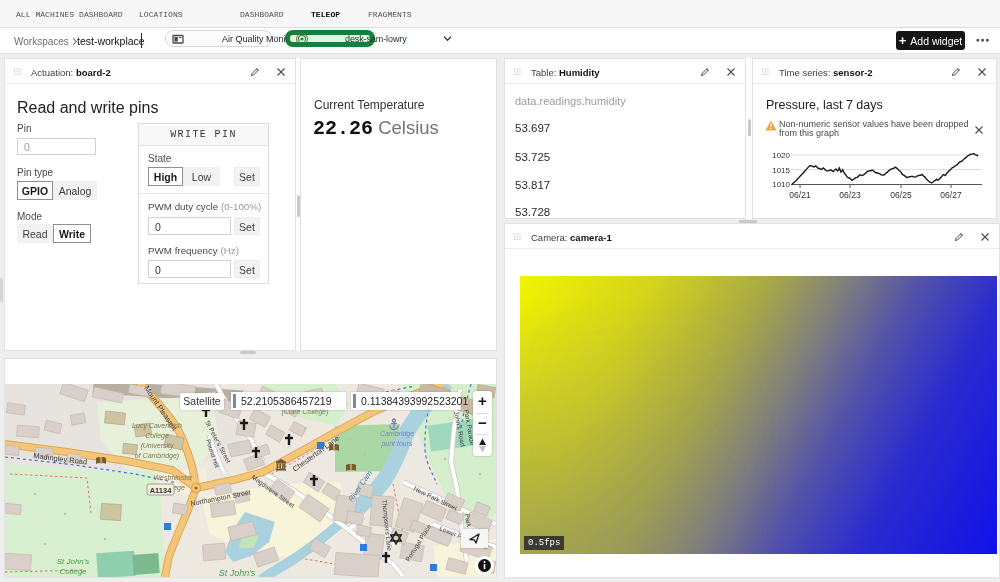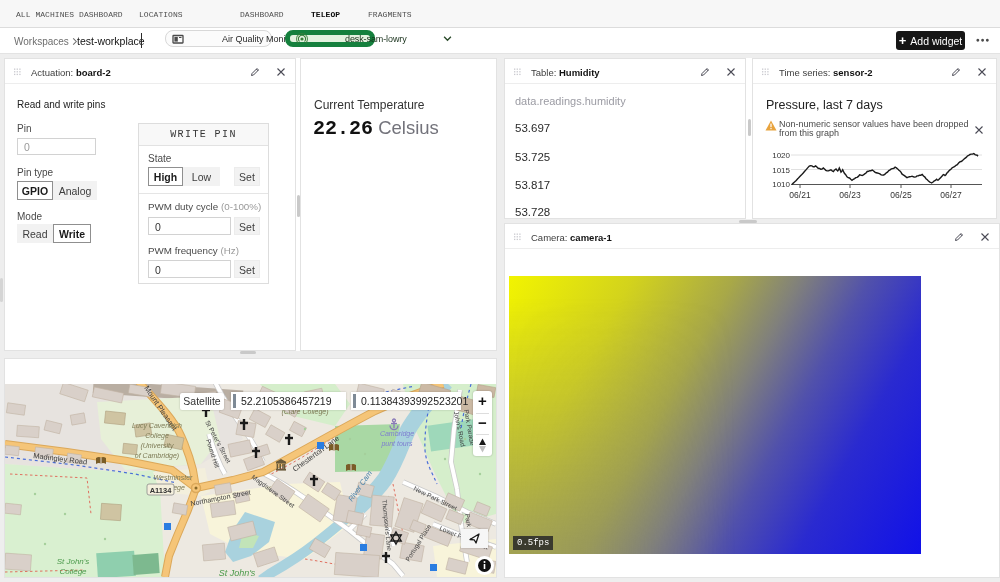--- a/index.html
+++ b/index.html
@@ -91,21 +91,21 @@
           </g>
         </svg>
       <span class="ctitle">Actuation: <b>board-2</b></span>
       <svg class="hicon" style="right:35px; top:8px;" viewBox="0 0 10 10">
           <path d="M1.5 8.5 L2 6.5 L7 1.5 L8.5 3 L3.5 8 Z M6.3 2.2 L7.8 3.7" stroke="#4a4a55" stroke-width="1" fill="none"></path>
         </svg>
       <svg class="hicon" style="right:9px; top:8px;" viewBox="0 0 10 10">
           <path d="M1.5 1.5 L8.5 8.5 M8.5 1.5 L1.5 8.5" stroke="#4a4a55" stroke-width="1.1" fill="none"></path>
         </svg>
     </div>
-    <div class="abs" style="left:12px; top:40px; font-size:10px; color:#222;">Read and write pins</div>
+    <div class="abs" style="left:12px; top:40px; font-size:16px; color:#222;">Read and write pins</div>
     <div class="abs label" style="left:12px; top:64px;">Pin</div>
     <div class="abs inp" style="left:12px; top:79px; width:79px; height:17px; color:#9a9a9a; padding:2px 0 0 6px;">0</div>
     <div class="abs label" style="left:12px; top:108px;">Pin type</div>
     <div class="abs btn-sel" style="left:12px; top:122px; width:36px; height:19px; padding-top:3px;">GPIO</div>
     <div class="abs btn-un" style="left:48px; top:122px; width:44px; height:19px; padding-top:3px;">Analog</div>
     <div class="abs label" style="left:12px; top:152px;">Mode</div>
     <div class="abs btn-un" style="left:12px; top:165px; width:36px; height:19px; padding-top:3px;">Read</div>
     <div class="abs btn-sel" style="left:48px; top:165px; width:38px; height:19px; padding-top:3px;">Write</div>
 
     <div class="abs" style="left:133px; top:64px; width:131px; height:161px; border:1px solid #ddd; background:#fff;">
@@ -236,21 +236,21 @@
           </g>
         </svg>
       <span class="ctitle">Camera: <b>camera-1</b></span>
       <svg class="hicon" style="right:35px; top:8px;" viewBox="0 0 10 10">
           <path d="M1.5 8.5 L2 6.5 L7 1.5 L8.5 3 L3.5 8 Z M6.3 2.2 L7.8 3.7" stroke="#4a4a55" stroke-width="1" fill="none"></path>
         </svg>
       <svg class="hicon" style="right:9px; top:8px;" viewBox="0 0 10 10">
           <path d="M1.5 1.5 L8.5 8.5 M8.5 1.5 L1.5 8.5" stroke="#4a4a55" stroke-width="1.1" fill="none"></path>
         </svg>
     </div>
-    <div class="abs" style="left:4px; top:52px; width:412px; height:278px; background:linear-gradient(119deg, #f2f400 0%, #d3d31c 22%, #a8a848 40%, #80807c 52%, #5151ab 64%, #2a2ad0 78%, #1111e8 100%);">
+    <div class="abs" style="left:15px; top:52px; width:477px; height:278px; background:linear-gradient(119deg, #f2f400 0%, #d3d31c 22%, #a8a848 40%, #80807c 52%, #5151ab 64%, #2a2ad0 78%, #1111e8 100%);">
       <div class="abs" style="left:0; top:0; width:100%; height:100%; background:linear-gradient(to bottom, rgba(125,125,125,0) 8%, rgba(125,125,125,0.5) 95%); -webkit-mask-image:linear-gradient(to right, rgba(0,0,0,1) 0%, rgba(0,0,0,0) 55%); mask-image:linear-gradient(to right, rgba(0,0,0,1) 0%, rgba(0,0,0,0) 55%);"></div>
       <div class="abs" style="left:4px; bottom:4px; background:rgba(40,40,40,0.85); color:#fff; font-family:'Liberation Mono',monospace; font-size:9px; padding:2px 4px;">0.5fps</div>
     </div>
   </div>
 
   <div class="card" style="left:4px; top:358px; width:493px; height:220px;">
     <div class="abs" style="left:0px; top:25px; width:491px; height:193px; overflow:hidden;">
       <svg width="491" height="193" viewBox="0 0 491 193">
 <rect x="0" y="0" width="491" height="193" fill="#ede9e1"></rect>
 

